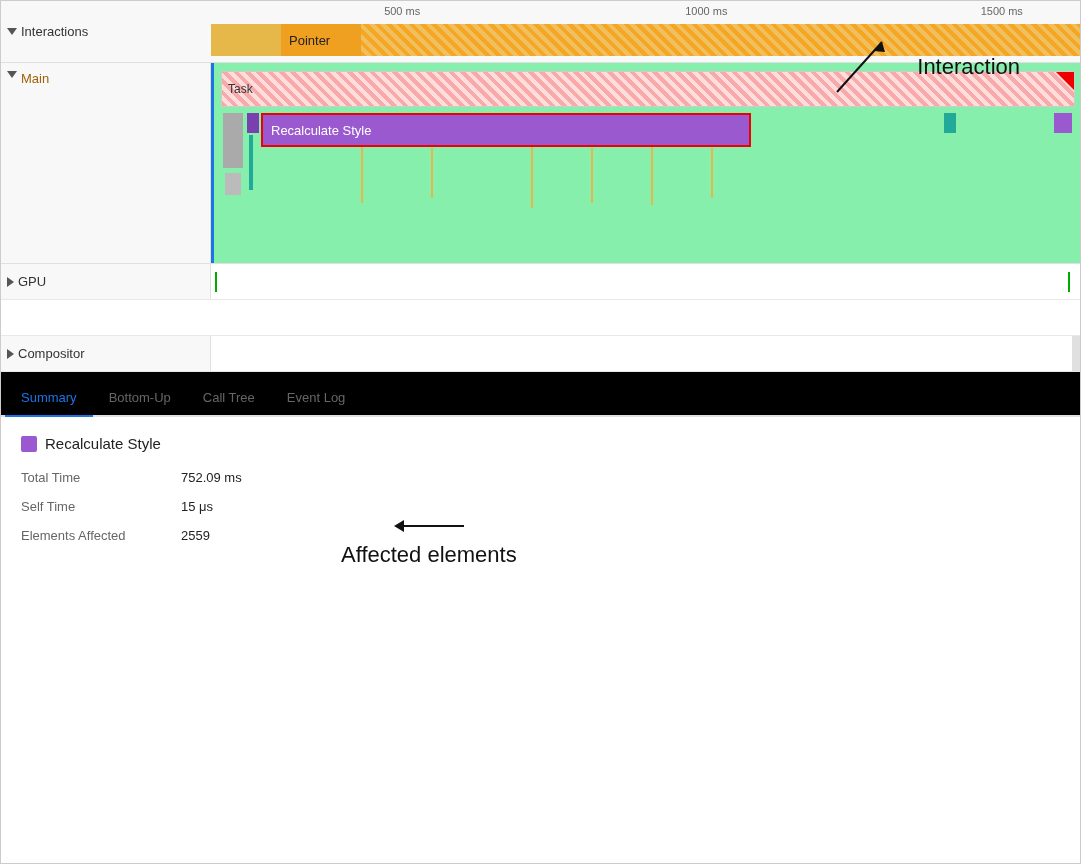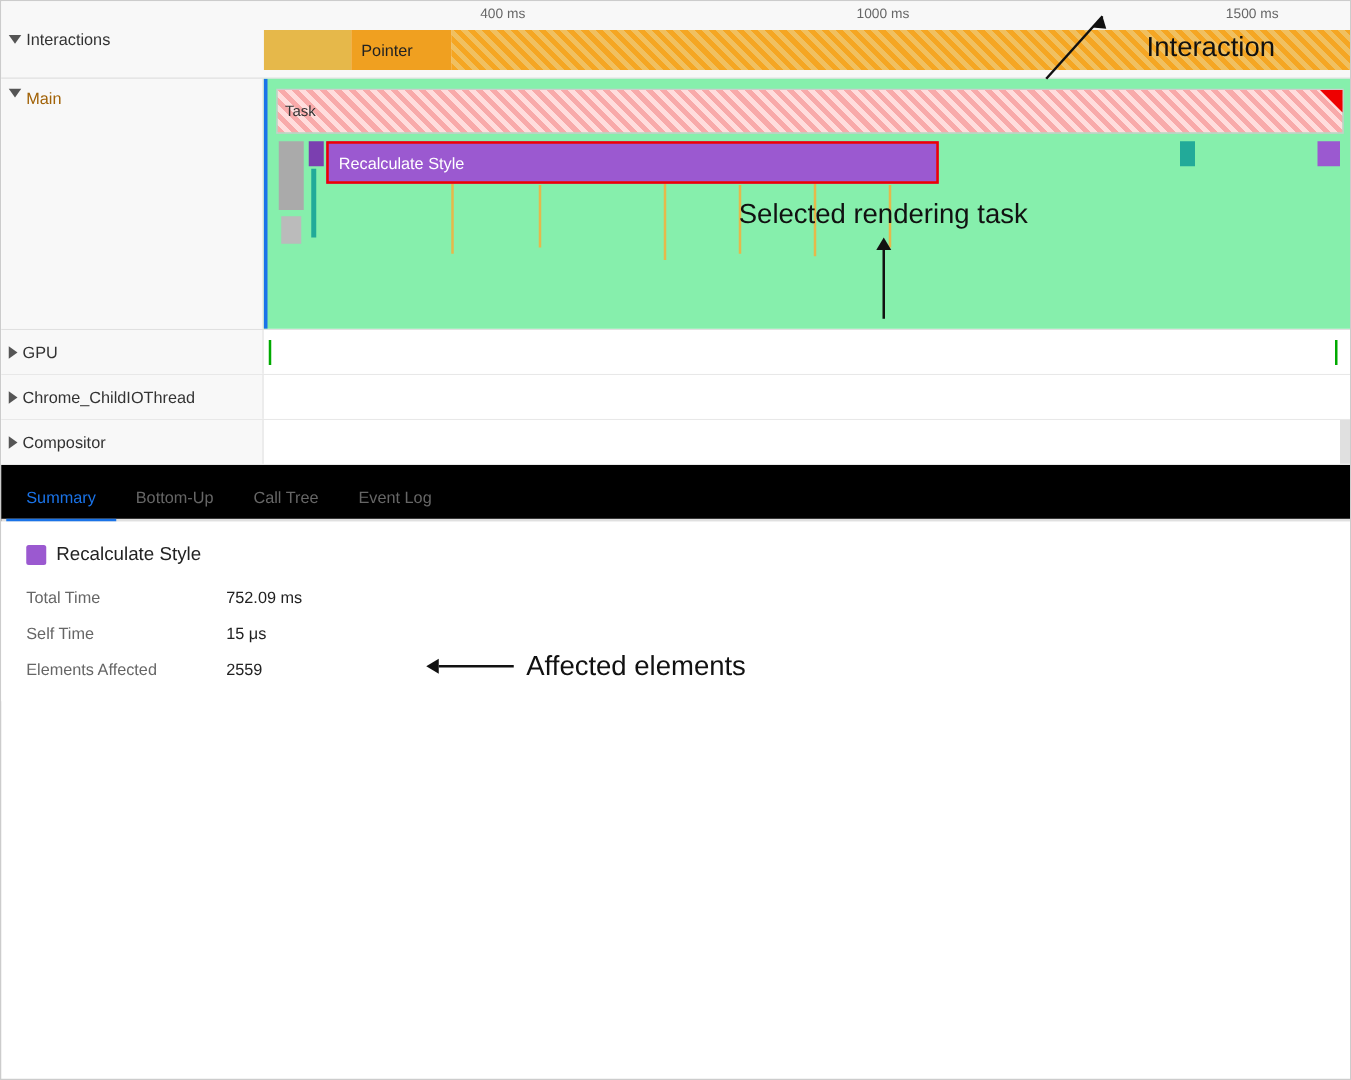--- a/index.html
+++ b/index.html
@@ -387,21 +387,21 @@
       width: 0; height: 0;
       border-left: 6px solid transparent;
       border-right: 6px solid transparent;
       border-bottom: 10px solid #111;
     }
 
     
     .interaction-annotation {
       position: absolute;
       right: 60px;
-      top: 7px;
+      top: 36px;
       display: flex;
       flex-direction: column;
       align-items: flex-end;
       z-index: 20;
       pointer-events: none;
     }
     .interaction-text {
       font-size: 22px;
       font-weight: 400;
       color: #111;
@@ -419,21 +419,21 @@
 <div class="timeline-wrapper">
 
   <div class="interactions-row">
     <div class="interactions-label">
       <span class="triangle-down"></span>
       <span>Interactions</span>
     </div>
     <div class="interactions-timeline">
 
       <div class="time-ruler">
-        <span class="time-label" style="left: 22%">400 ms</span>
+        <span class="time-label" style="left: 22%">500 ms</span>
         <span class="time-label" style="left: 57%">1000 ms</span>
         <span class="time-label" style="left: 91%">1500 ms</span>
       </div>
 
       <div class="pointer-bar">
         <div class="pointer-yellow"></div>
         <div class="pointer-label-box">Pointer</div>
         <div class="pointer-hatched"></div>
       </div>
     </div>
@@ -479,46 +479,35 @@
 
       <div class="small-block" style="right:8px; top:50px; width:18px; background:#9b59d0;"></div>
 
       <div class="tick" style="left:150px; height:60px; bottom:60px; background:#e6b84a;"></div>
       <div class="tick" style="left:220px; height:50px; bottom:65px; background:#e6b84a;"></div>
       <div class="tick" style="left:320px; height:65px; bottom:55px; background:#e6b84a;"></div>
       <div class="tick" style="left:380px; height:55px; bottom:60px; background:#e6b84a;"></div>
       <div class="tick" style="left:440px; height:60px; bottom:58px; background:#e6b84a;"></div>
       <div class="tick" style="left:500px; height:50px; bottom:65px; background:#e6b84a;"></div>
 
-      <div class="rendering-annotation">
-        <span class="rendering-text">Selected rendering task</span>
-        <div class="arrow-up">
-          <div class="arrowhead-up"></div>
-          <div class="arrow-v-line"></div>
-        </div>
-      </div>
     </div>
   </div>
 
   <div class="track-row">
     <div class="track-label">
       <span class="triangle-right"></span>
       <span>GPU</span>
     </div>
     <div class="track-content">
       <div class="green-line" style="left: 4px;"></div>
       <div class="green-line" style="right: 10px;"></div>
     </div>
   </div>
 
   <div class="track-row">
-    <div class="track-label">
-      <span class="triangle-right"></span>
-      <span>Chrome_ChildIOThread</span>
-    </div>
     <div class="track-content"></div>
   </div>
 
   <div class="track-row compositor-row">
     <div class="track-label">
       <span class="triangle-right"></span>
       <span>Compositor</span>
     </div>
     <div class="track-content"></div>
   </div>
@@ -543,21 +532,21 @@
 
     <div class="summary-row">
       <span class="summary-row-label">Self Time</span>
       <span class="summary-row-value">15 μs</span>
     </div>
 
     <div class="affected-row">
       <span class="summary-row-label">Elements Affected</span>
       <span class="summary-row-value">2559</span>
 
-      <div style="position:absolute; left:320px; top:-8px; display:flex; align-items:center; gap:10px;">
+      <div style="position:absolute; left:320px; top:-8px; display:flex; align-items:center; gap:10px;flex-direction:column;">
         <div style="display:flex; align-items:center;">
           <div class="arrowhead-left"></div>
           <div class="arrow-line-h"></div>
         </div>
         <span class="annotation-text">Affected elements</span>
       </div>
     </div>
   </div>
 
 </div>

